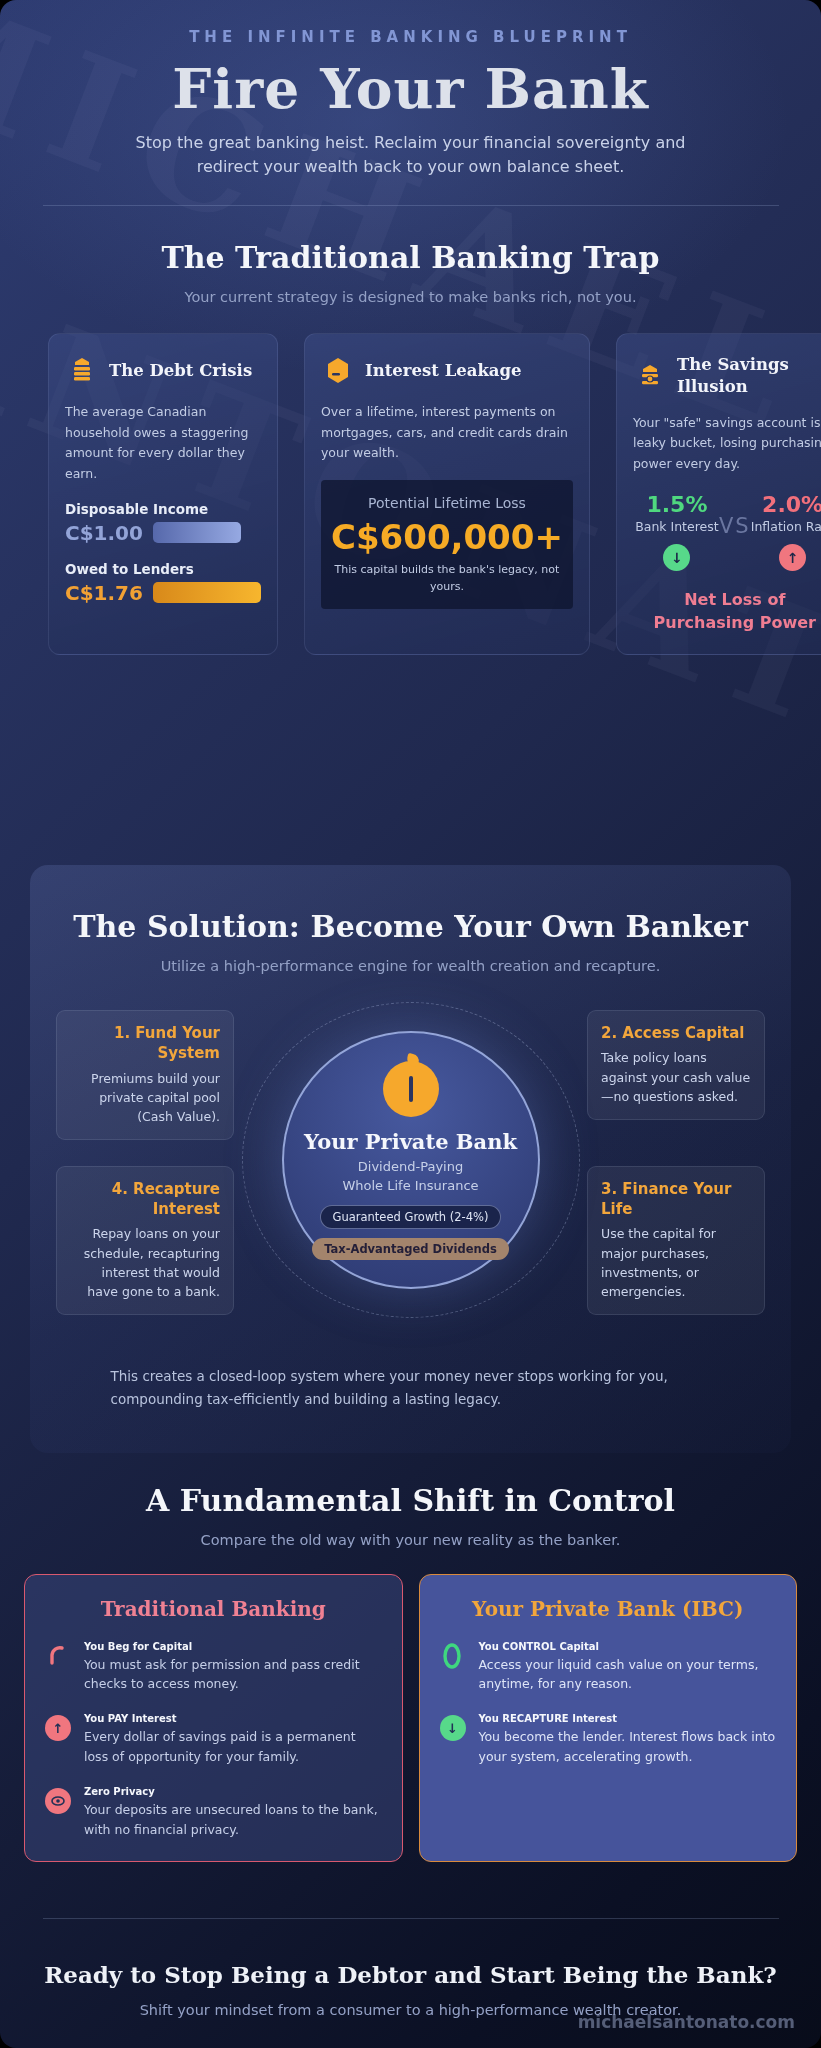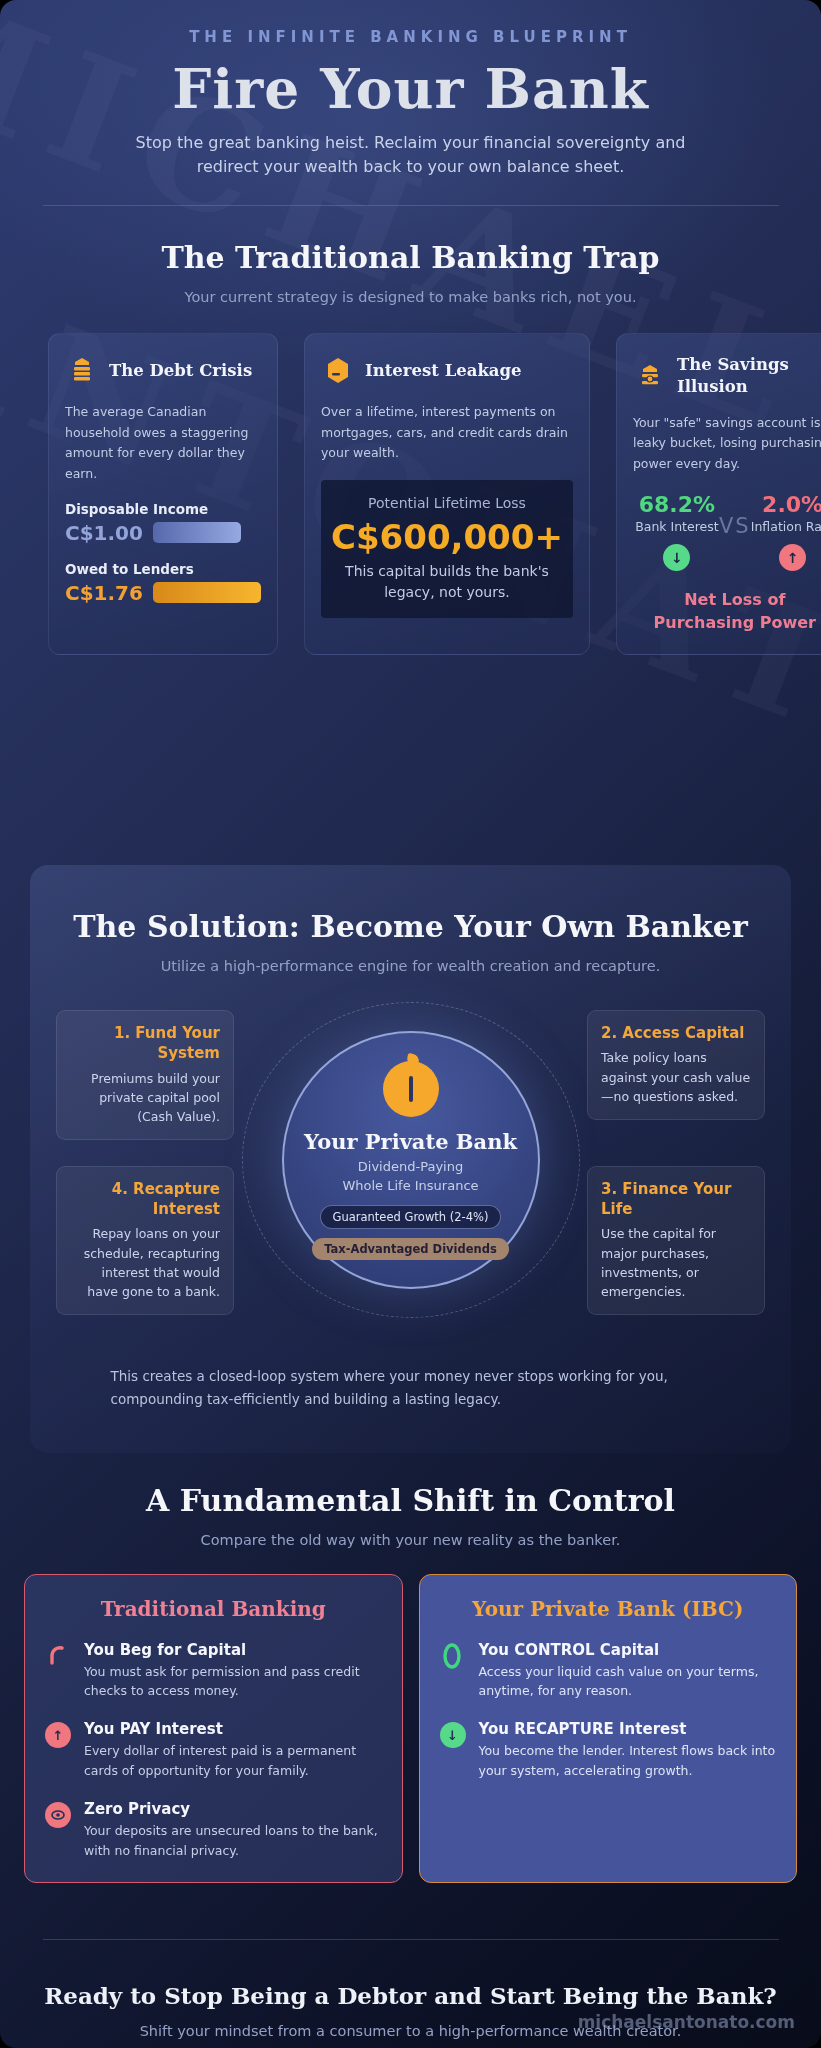--- a/index.html
+++ b/index.html
@@ -58,21 +58,21 @@
   .bar-value { font-size:20px; font-weight:800; }
   .v-blue { color:#93a4d8; }
   .v-orange { color:#f2a134; }
   .bar { height:21px; border-radius:5px; }
   .bar-income { width:88px; background:linear-gradient(90deg,#56object 0,#56 0); background:linear-gradient(90deg,#5668ab,#96a9e2); }
   .bar-owed { width:108px; background:linear-gradient(90deg,#d8891a,#f7b62e); }
 
   .loss-panel { margin-top:16px; background:rgba(13,20,45,0.75); border-radius:4px; padding:14px 10px; text-align:center; }
   .loss-label { font-size:14px; color:#a9b5d2; line-height:1.35; }
   .loss-amount { margin-top:4px; font-size:34px; font-weight:800; color:#f6ab25; white-space:nowrap; overflow:hidden; }
-  .loss-note { margin-top:4px; font-size:14px; line-height:1.55; color:#c2cce4; }
+  .loss-note { margin-top:4px; font-size:11px; line-height:1.55; color:#c2cce4; }
 
   .vs-row { display:flex; justify-content:space-between; align-items:flex-start; margin-top:18px; padding:0 2px; }
   .vs-col { text-align:center; width:84px; }
   .vs-value { font-size:22px; font-weight:800; }
   .v-green { color:#4fd87f; }
   .v-red { color:#f2707c; }
   .vs-label { font-size:12.5px; color:#c2cce4; margin-top:2px; }
   .vs-mid { font-size:21px; color:#6a76a0; font-weight:400; letter-spacing:2px; margin-top:22px; }
   .dot { width:27px; height:27px; border-radius:50%; margin:10px auto 0; display:flex; align-items:center; justify-content:center; font-size:14px; font-weight:700; color:#1c2748; }
   .dot-green { background:#57d98a; }
@@ -126,21 +126,21 @@
   .shift { margin-top:30px; }
   .compare-grid { display:grid; grid-template-columns:1fr 1fr; gap:16px; padding:0 24px; margin-top:26px; }
   .compare-card { border-radius:12px; padding:22px 20px; min-height:268px; }
   .compare-trad { background:rgba(56,70,122,0.55); border:1.5px solid #d9596f; }
   .compare-ibc  { background:#46549b; border:1.5px solid #d98a3c; }
   .compare-title { text-align:center; font-family:"DejaVu Serif","Liberation Serif",serif; font-size:20px; font-weight:700; }
   .t-red { color:#ef8193; }
   .t-orange { color:#f2a63c; }
   .compare-item { display:flex; gap:12px; margin-top:20px; }
   .ci-icon { flex:0 0 27px; padding-top:2px; }
-  .ci-title { font-size:15px; font-weight:800; color:#f5f7fc; }
+  .ci-title { font-size:10px; font-weight:800; color:#f5f7fc; }
   .ci-body { margin-top:3px; font-size:12.5px; line-height:1.55; color:#c6cfe8; }
   .compare-ibc .ci-body { color:#dde4f7; }
   .mini-dot { width:26px; height:26px; border-radius:50%; display:flex; align-items:center; justify-content:center; font-size:13px; font-weight:700; color:#223156; }
 
   
   .cta { text-align:center; }
   .cta .divider { margin-top:56px; }
   .cta-heading { margin-top:42px; font-family:"DejaVu Serif","Liberation Serif",serif; font-size:23px; font-weight:700; color:#eef1f7; }
   .cta-sub { margin-top:14px; font-size:14.5px; color:#94a1c6; }
   .site-link { position:absolute; right:26px; bottom:16px; font-size:17px; font-weight:700; color:#555e78; text-decoration:none; }
@@ -227,21 +227,21 @@
                   <rect x="7" y="13" width="16" height="3.2" rx="1.2" fill="#f6a82c"></rect>
                   <rect x="7" y="20" width="16" height="3.2" rx="1.2" fill="#f6a82c"></rect>
                   <circle cx="15" cy="18" r="3" fill="#f6a82c" stroke="#2b3560" stroke-width="1.2"></circle>
                 </svg>
             </span>
             <span class="card-title">The Savings Illusion</span>
           </div>
           <div class="card-body">Your "safe" savings account is a leaky bucket, losing purchasing power every day.</div>
           <div class="vs-row">
             <div class="vs-col">
-              <div class="vs-value v-green">68.2%</div>
+              <div class="vs-value v-green">1.5%</div>
               <div class="vs-label">Bank Interest</div>
               <div class="dot dot-green">↓</div>
             </div>
             <div class="vs-mid">VS</div>
             <div class="vs-col">
               <div class="vs-value v-red">2.0%</div>
               <div class="vs-label">Inflation Rate</div>
               <div class="dot dot-red">↑</div>
             </div>
           </div>
@@ -318,21 +318,21 @@
               <div class="ci-body">You must ask for permission and pass credit checks to access money.</div>
             </span>
           </div>
 
           <div class="compare-item">
             <span class="ci-icon">
               <span class="mini-dot dot-red">↑</span>
             </span>
             <span>
               <div class="ci-title">You PAY Interest</div>
-              <div class="ci-body">Every dollar of interest paid is a permanent cards of opportunity for your family.</div>
+              <div class="ci-body">Every dollar of savings paid is a permanent loss of opportunity for your family.</div>
             </span>
           </div>
 
           <div class="compare-item">
             <span class="ci-icon">
               <span class="mini-dot dot-red">
                 <svg width="14" height="14" viewBox="0 0 14 14">
                     <ellipse cx="7" cy="7" rx="6" ry="4" fill="none" stroke="#223156" stroke-width="1.6"></ellipse>
                     <circle cx="7" cy="7" r="1.8" fill="#223156"></circle>
                   </svg>

